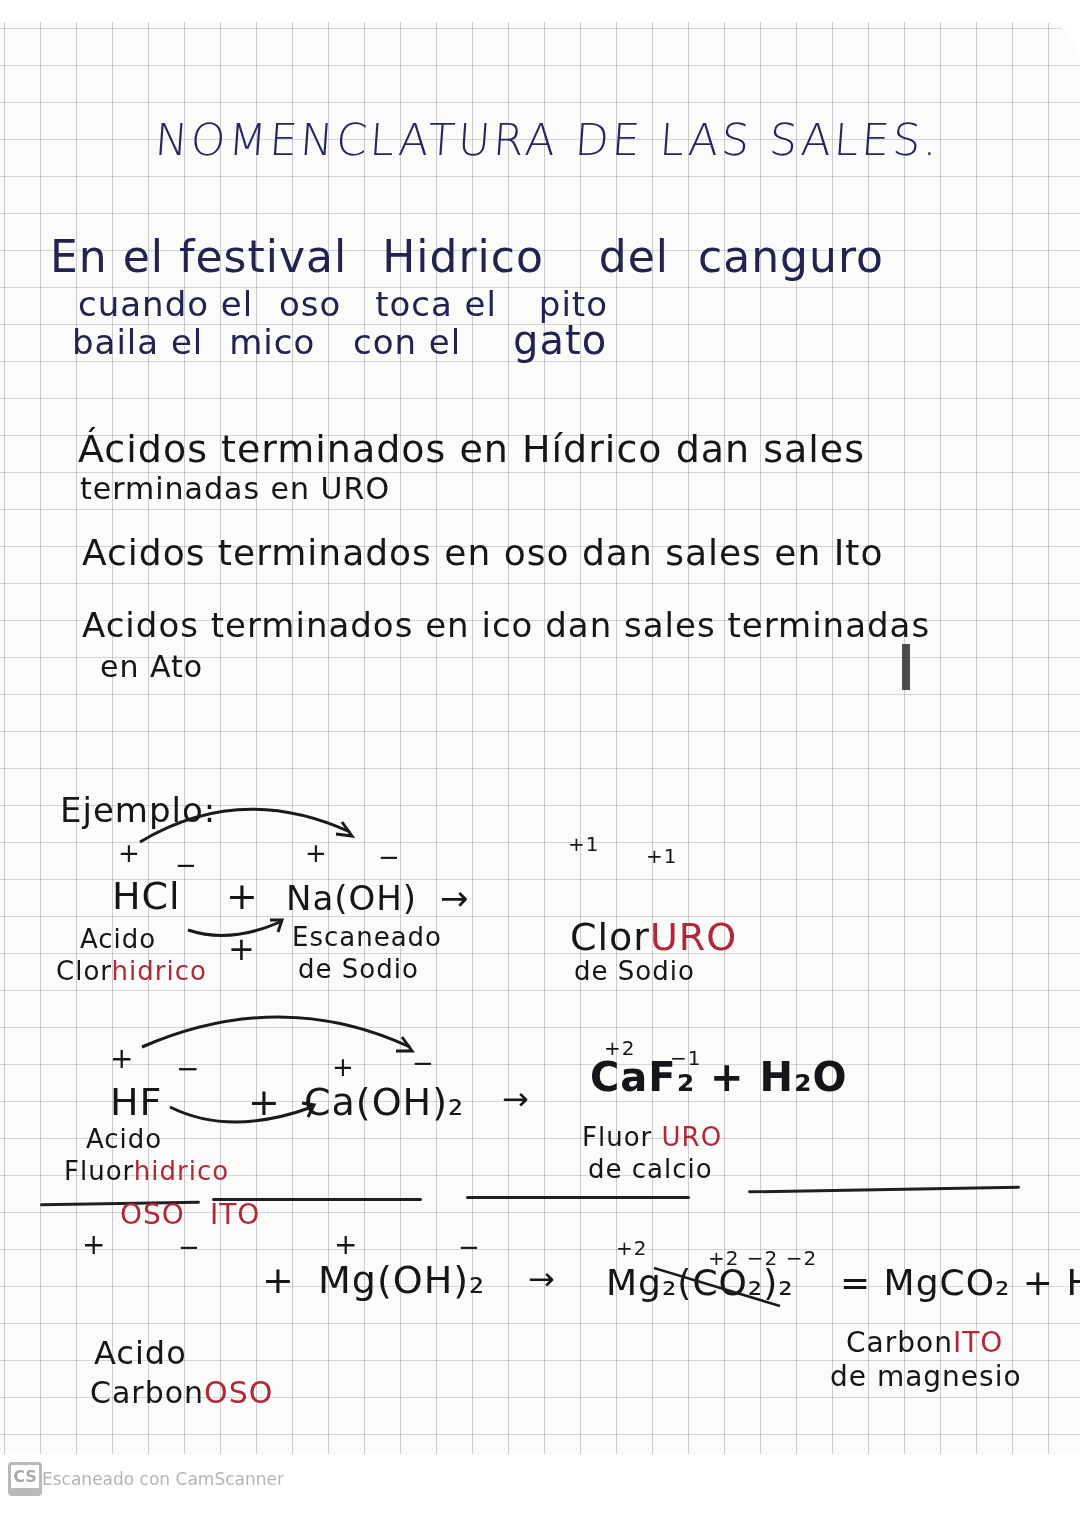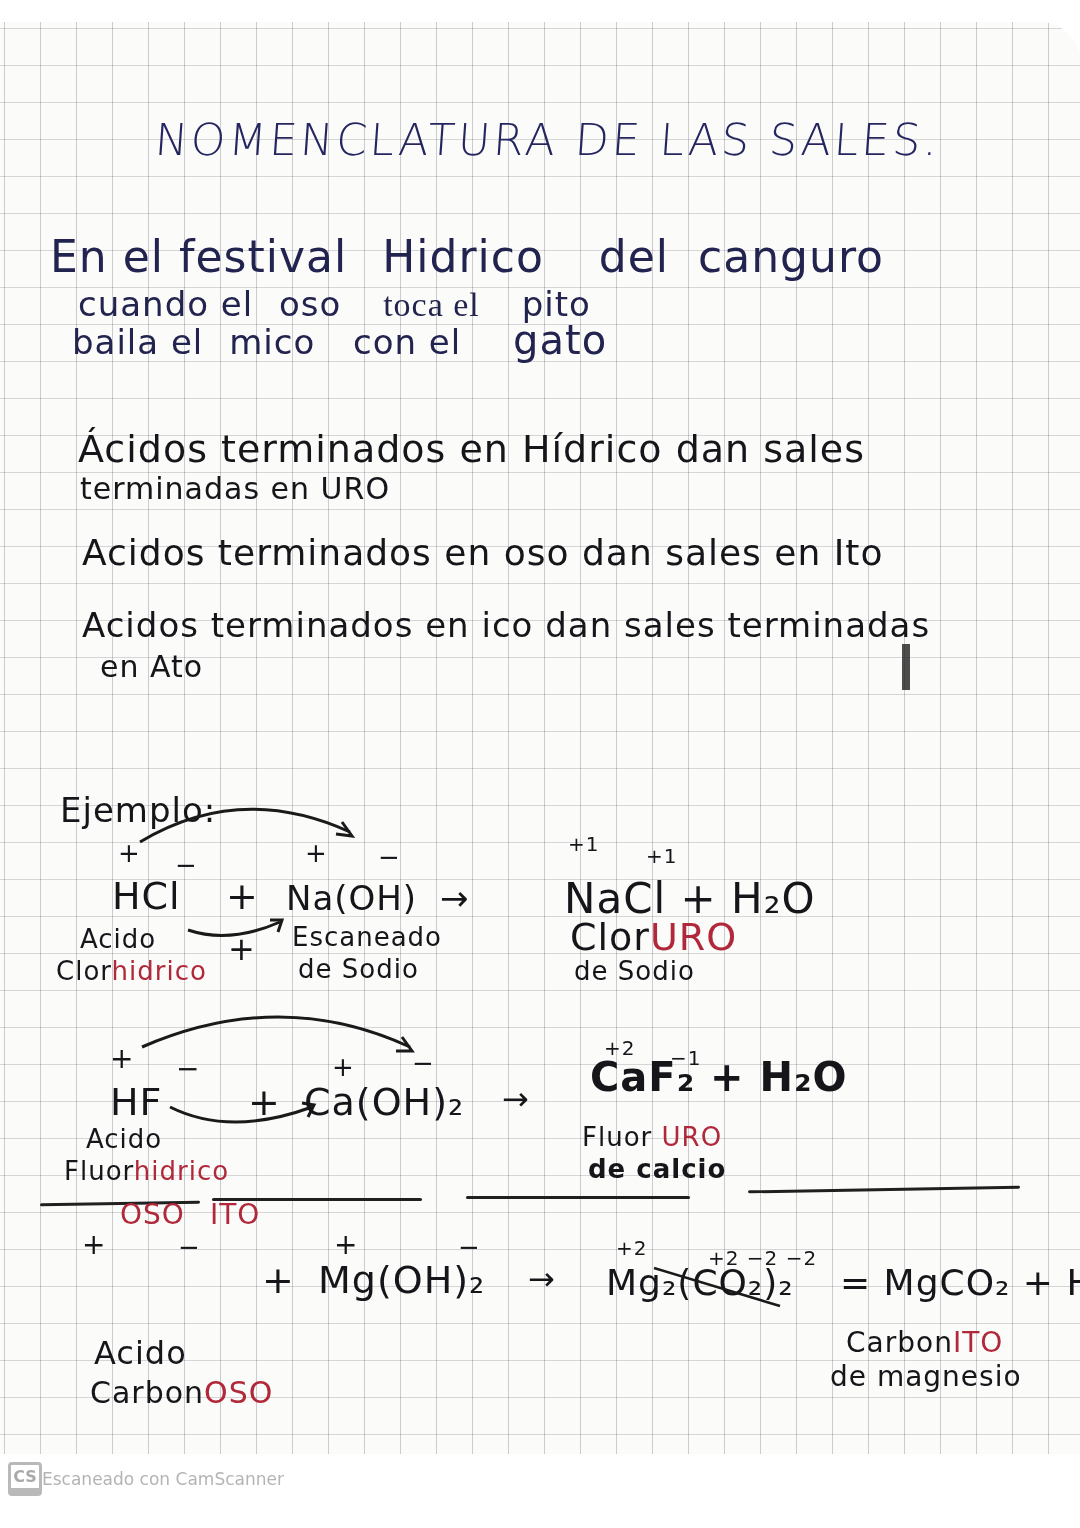--- a/index.html
+++ b/index.html
@@ -46,21 +46,21 @@
 
   <div class="hand mnem ink-blue" style="left:50px; top:215px; font-size:44px;">
     <span>En el festival</span>
     <span style="margin-left:20px;">Hidrico</span>
     <span style="margin-left:40px;">del</span>
     <span style="margin-left:14px;">canguro</span>
   </div>
   <div class="hand mnem ink-blue" style="left:78px; top:262px; font-size:34px;">
     <span>cuando el</span>
     <span style="margin-left:14px;">oso</span>
-    <span style="margin-left:30px;font-family:Liberation Serif, serif;">toca el</span>
+    <span style="margin-left:22px;">toca el</span>
     <span style="margin-left:30px;">pito</span>
   </div>
   <div class="hand mnem ink-blue" style="left:72px; top:298px; font-size:34px;">
     <span>baila el</span>
     <span style="margin-left:14px;">mico</span>
     <span style="margin-left:26px;">con el</span>
     <span style="margin-left:40px; font-size:40px;">gato</span>
   </div>
 
   <div class="hand rule ink-black" style="left:78px; top:408px; font-size:38px;">Ácidos terminados en Hídrico dan sales</div>
@@ -81,21 +81,20 @@
   <div class="hand sup ink-black" style="left:118px; top:816px; font-size:26px;">+</div>
   <div class="hand sup ink-black" style="left:175px; top:828px; font-size:26px;">−</div>
   <div class="hand sup ink-black" style="left:305px; top:816px; font-size:26px;">+</div>
   <div class="hand sup ink-black" style="left:378px; top:820px; font-size:26px;">−</div>
   <div class="hand eq ink-black" style="left:112px; top:852px;">HCl</div>
   <div class="hand eq ink-black" style="left:226px; top:852px;">+</div>
   <div class="hand eq ink-black" style="left:286px; top:856px; font-size:34px;">Na(OH)</div>
   <div class="hand eq ink-black" style="left:440px; top:856px; font-size:34px;">→</div>
   <div class="hand sup ink-black" style="left:568px; top:810px;">+1</div>
   <div class="hand sup ink-black" style="left:646px; top:822px;">+1</div>
-  <div class="hand eq ink-black" style="left:564px; top:852px; font-size:42px;">NaCl + H₂O</div>
 
   <div class="hand label ink-black" style="left:80px; top:902px;">Acido</div>
   <div class="hand label ink-black" style="left:56px; top:934px;"><span>Clor</span><span class="ink-red">hidrico</span></div>
   <div class="hand eq ink-black" style="left:228px; top:908px; font-size:32px;">+</div>
   <div class="hand label ink-black" style="left:292px; top:900px;">Escaneado</div>
   <div class="hand label ink-black" style="left:298px; top:932px;">de Sodio</div>
   <div class="hand label ink-black" style="left:570px; top:900px; font-size:38px;"><span>Clor</span><span class="ink-red" style="text-transform:uppercase;">uro</span></div>
   <div class="hand label ink-black" style="left:574px; top:934px;">de Sodio</div>
 
   <svg class="arc" style="left:130px; top:985px;" width="300" height="140">
@@ -112,21 +111,21 @@
   <div class="hand eq ink-black" style="left:248px; top:1058px;">+</div>
   <div class="hand eq ink-black" style="left:304px; top:1058px;">Ca(OH)₂</div>
   <div class="hand eq ink-black" style="left:502px; top:1058px; font-size:32px;">→</div>
   <div class="hand sup ink-black" style="left:604px; top:1014px;">+2</div>
   <div class="hand sup ink-black" style="left:670px; top:1024px;">−1</div>
   <div class="hand eq ink-black" style="left:590px; top:1032px; font-size:40px;font-weight:bold;">CaF₂ + H₂O</div>
 
   <div class="hand label ink-black" style="left:86px; top:1102px;">Acido</div>
   <div class="hand label ink-black" style="left:64px; top:1134px;"><span>Fluor</span><span class="ink-red">hidrico</span></div>
   <div class="hand label ink-black" style="left:582px; top:1100px;"><span>Fluor</span> <span class="ink-red" style="text-transform:uppercase;">uro</span></div>
-  <div class="hand label ink-black" style="left:588px; top:1132px;font-weight:bold;">de calcio</div>
+  <div class="hand label ink-black" style="left:588px; top:1132px;">de calcio</div>
 
   <div class="hline" style="left:40px; top:1180px; width:160px; transform:rotate(-1deg);"></div>
   <div class="hline" style="left:212px; top:1176px; width:210px;"></div>
   <div class="hline" style="left:466px; top:1174px; width:224px;"></div>
   <div class="hline" style="left:748px; top:1166px; width:272px; transform:rotate(-1deg);"></div>
 
   <div class="hand label ink-red" style="left:120px; top:1178px; font-size:28px;">OSO</div>
   <div class="hand label ink-red" style="left:210px; top:1178px; font-size:28px;">ITO</div>
   <div class="hand sup ink-black" style="left:82px; top:1206px; font-size:28px;">+</div>
   <div class="hand sup ink-black" style="left:178px; top:1210px; font-size:26px;">−</div>

